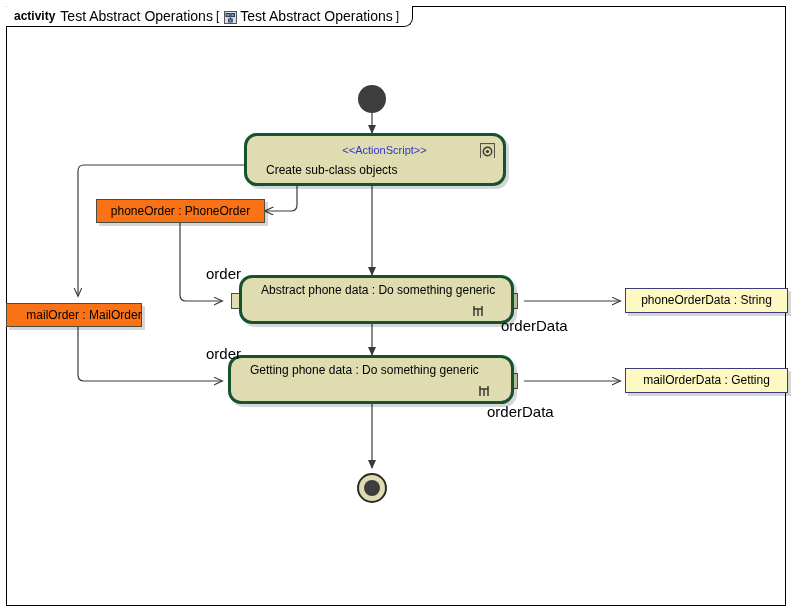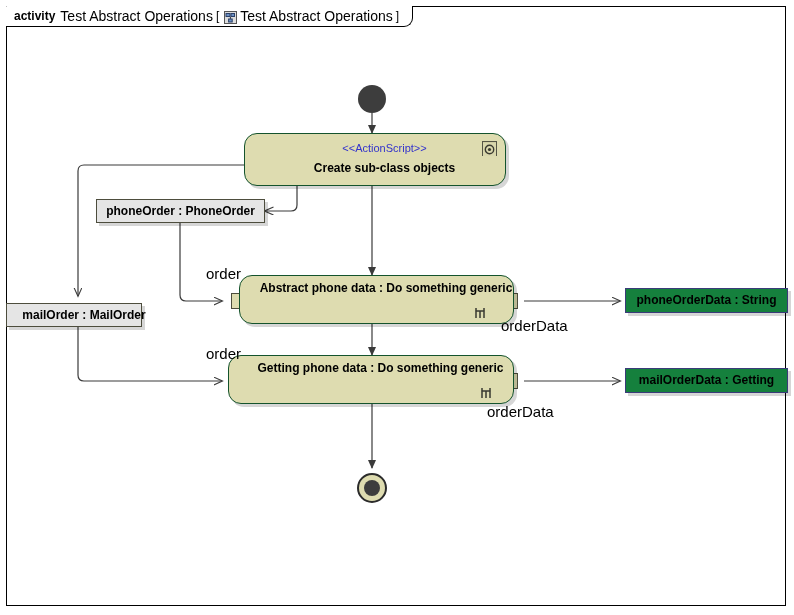--- a/index.html
+++ b/index.html
@@ -67,59 +67,59 @@
     height: 13px;
     margin: 0 3px 0 2px;
     position: relative;
     display: inline-block;
     flex: 0 0 auto;
   }
 
   
   .nd-label {
     font-size: 12px;
-    font-weight: bold;
+    font-weight: normal;
     color: #000000;
     line-height: 13px;
-    text-align: center;
+    text-align: left;
     white-space: nowrap;
   }
   .stereotype {
     font-size: 11px;
     color: #3333cc;
     text-align: center;
     line-height: 12px;
     white-space: nowrap;
   }
 
   
   .action {
     position: absolute;
     background: #dedcb0;
-    border: 1px solid #14532d;
+    border: 3px solid #14532d;
     border-radius: 13px;
     box-sizing: border-box;
     box-shadow: 3px 3px 0 rgba(0,0,0,0.16);
     padding-left: 19px;
   }
 
   
   .objnode {
     position: absolute;
-    background: #e5e5e5;
+    background: #f97316;
     border: 1px solid #4d4d3d;
     box-sizing: border-box;
     display: flex;
     align-items: center;
     justify-content: center;
     box-shadow: 3px 3px 0 rgba(0,0,0,0.16);
   }
   .datanode {
     position: absolute;
-    background: #15803d;
+    background: #fef9c3;
     border: 1px solid #3b3b7a;
     box-sizing: border-box;
     display: flex;
     align-items: center;
     justify-content: center;
     box-shadow: 3px 3px 0 rgba(0,0,0,0.16);
   }
 
   
   .pin {

